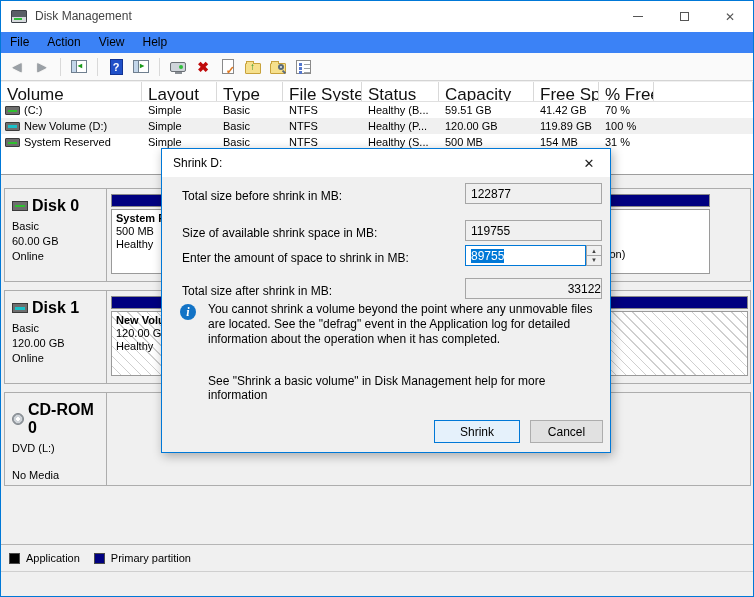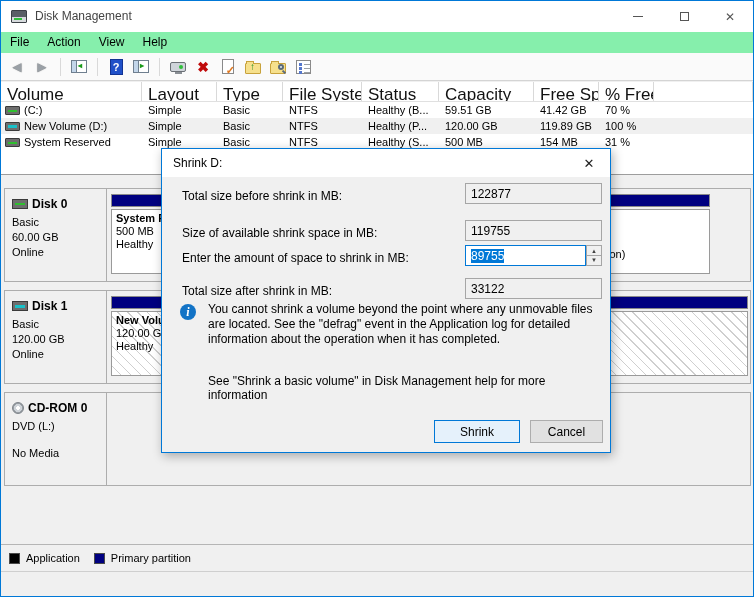--- a/index.html
+++ b/index.html
@@ -15,21 +15,21 @@
               border:1px solid #3c4046; border-radius:1px; }
   .app-icon:after { content:""; position:absolute; left:2px; top:7px; width:8px; height:2px; background:#2fbf3a; }
   .title-text { position:absolute; left:34px; top:0; line-height:31px; font-size:12px; color:#444; }
   .win-btns { position:absolute; right:0; top:0; height:31px; display:flex; }
   .win-btn { width:46px; height:31px; display:flex; align-items:center; justify-content:center; color:#555; }
   .glyph-min { width:10px; height:1px; background:#555; display:block; }
   .glyph-max { width:9px; height:9px; border:1px solid #555; display:block; }
   .glyph-close { font-size:12px; color:#555; }
 
   
-  .menubar { position:absolute; top:31px; left:0; right:0; height:21px; background:#86efac; display:flex; align-items:center; }
+  .menubar { position:absolute; top:31px; left:0; right:0; height:21px; background:#3b82f6; display:flex; align-items:center; }
   .menu-item { padding:0 9px; font-size:12px; line-height:21px; color:#000; }
 
   
   .toolbar { position:absolute; top:52px; left:0; right:0; height:28px; background:#fafafa;
              border-bottom:1px solid #d4d4d4; display:flex; align-items:center; padding-left:6px; gap:5px; }
   .tb-sep { width:1px; height:18px; background:#d9d9d9; margin:0 3px; }
   .tb-btn { width:20px; height:20px; display:flex; align-items:center; justify-content:center; position:relative; }
   .arrow-glyph { font-size:15px; color:#9aa0a6; text-shadow:0 0 1px #777; line-height:1; }
   .panel-icon { width:16px; height:13px; background:#fff; border:1px solid #6f7f8f; position:relative; }
   .panel-icon .pane-left { position:absolute; left:0; top:0; bottom:0; width:5px; background:#c3d6ea; border-right:1px solid #6f7f8f; }
@@ -64,21 +64,21 @@
   .vol-cell { display:flex; align-items:center; gap:4px; padding-left:4px !important; }
   .drive-ico { width:15px; height:9px; background:#6e6e6e; border:1px solid #3a3a3a; border-radius:1px; position:relative; flex:0 0 auto; }
   .drive-ico:after { content:""; position:absolute; left:2px; top:3px; right:2px; height:2px; background:#2fbf2f; }
   .drive-ico.teal:after { background:#19c0c8; height:3px; top:2px; }
 
   
   .graph-region { position:absolute; top:174px; left:0; right:0; height:369px; background:#f0f0f0; }
   .disk-row { position:absolute; left:3px; width:747px; height:94px; border:1px solid #adadad; display:flex; background:#f0f0f0; }
   .row-0{top:13px;} .row-1{top:115px;} .row-2{top:217px;}
   .disk-label { width:102px; border-right:1px solid #adadad; background:#f0f0f0; padding:8px 0 0 7px; }
-  .disk-name { font-weight:bold; font-size:12px; display:flex; align-items:center; gap:4px; margin-bottom:4px; }
+  .disk-name { font-weight:bold; font-size:16px; display:flex; align-items:center; gap:4px; margin-bottom:4px; }
   .disk-line { font-size:11px; line-height:15px; }
   .bigdrive-ico { width:16px; height:10px; background:#6e6e6e; border:1px solid #3a3a3a; position:relative; flex:0 0 auto; }
   .bigdrive-ico:after { content:""; position:absolute; left:2px; top:3px; right:2px; height:2px; background:#2fbf2f; }
   .bigdrive-ico.teal:after { background:#19c0c8; height:3px; }
   .cd-ico { width:12px; height:12px; border-radius:50%; flex:0 0 auto;
             background:radial-gradient(circle,#ffffff 0 2px,#cfd4d9 2px 4px,#9aa0a6 4px 6px); border:1px solid #7e848a; }
   .disk-graph { flex:1; position:relative; background:#f0f0f0; }
   .part { position:absolute; top:5px; bottom:7px; }
   .part .bar { height:13px; background:#000080; border:1px solid #8a8a8a; }
   .part .body { position:absolute; top:15px; left:0; right:0; bottom:0; background:#fff; border:1px solid #9a9a9a;
@@ -361,21 +361,21 @@
     <div class="spinner" style="top:96px;">
       <div class="spin-half">
           <span>▲</span>
         </div>
       <div class="spin-half">
           <span>▼</span>
         </div>
     </div>
 
     <div class="dlg-label" style="top:135px;">Total size after shrink in MB:</div>
-    <div class="dlg-box" style="top:129px;">33122</div>
+    <div class="dlg-box" style="top:129px;text-align:right;">33122</div>
 
     <div class="info-icon">i</div>
     <div class="info-text">You cannot shrink a volume beyond the point where any unmovable files are located. See the "defrag" event in the Application log for detailed information about the operation when it has completed.</div>
     <div class="help-text">See "Shrink a basic volume" in Disk Management help for more information</div>
 
     <div class="dlg-btn btn-shrink">Shrink</div>
     <div class="dlg-btn btn-cancel">Cancel</div>
   </div>
 
 </div>

